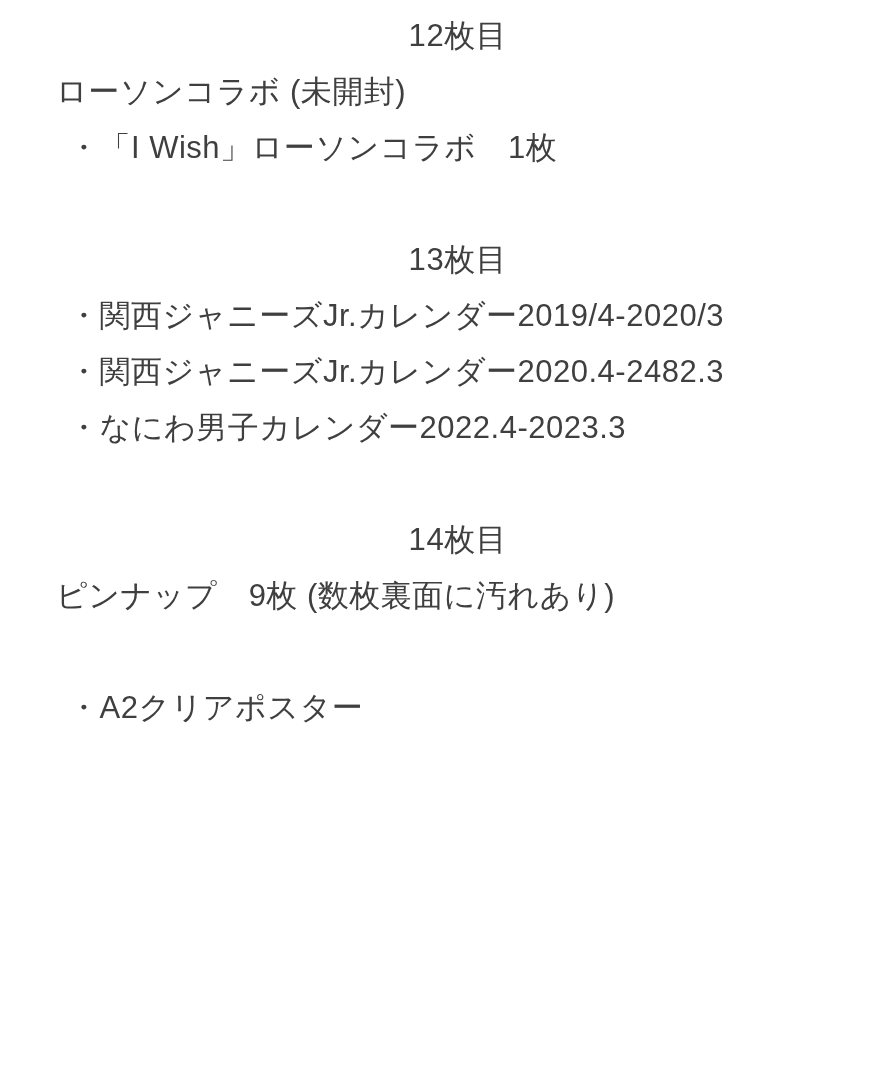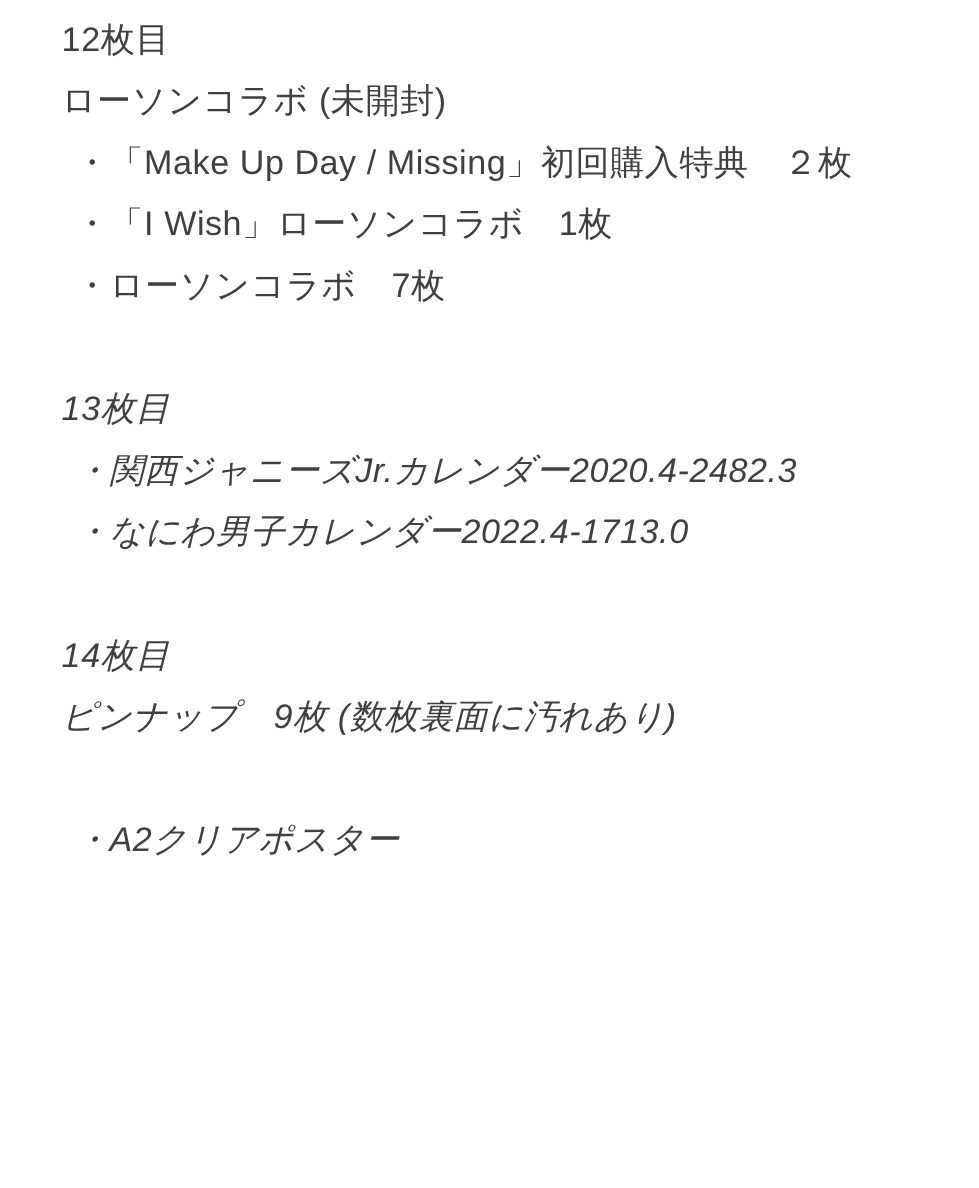--- a/index.html
+++ b/index.html
@@ -18,53 +18,52 @@
     box-sizing: border-box;
     width: 890px;
     height: 1080px;
     padding: 8px 30px 0 56px;
   }
   .block {
     margin-bottom: 0;
   }
   .block + .block {
     margin-top: 56px;
-    font-style: italic;
   }
   .line {
     font-size: 31px;
     line-height: 56px;
     letter-spacing: 0.5px;
     white-space: pre;
     color: #3f3f3f;
     font-weight: 400;
   }
   .line.heading {
     letter-spacing: 0.6px;
+    text-align: center;
   }
   .line.bullet {
     padding-left: 12px;
   }
 </style>
 </head>
 <body>
 
 <div class="page">
   <div id="blocks-root">
       <div class="block">
         <div class="line heading">12枚目</div>
         <div class="line">ローソンコラボ (未開封)</div>
-        <div class="line bullet">・「Make Up Day / Missing」初回購入特典　２枚</div>
         <div class="line bullet">・「I Wish」ローソンコラボ　1枚</div>
-        <div class="line bullet">・ローソンコラボ　7枚</div>
       </div>
       <div class="block">
         <div class="line heading">13枚目</div>
+        <div class="line bullet">・関西ジャニーズJr.カレンダー2019/4-2020/3</div>
         <div class="line bullet">・関西ジャニーズJr.カレンダー2020.4-2482.3</div>
-        <div class="line bullet">・なにわ男子カレンダー2022.4-1713.0</div>
+        <div class="line bullet">・なにわ男子カレンダー2022.4-2023.3</div>
       </div>
       <div class="block">
         <div class="line heading">14枚目</div>
         <div class="line">ピンナップ　9枚 (数枚裏面に汚れあり)</div>
       </div>
       <div class="block">
         <div class="line bullet">・A2クリアポスター</div>
       </div>
     </div>
 </div>

